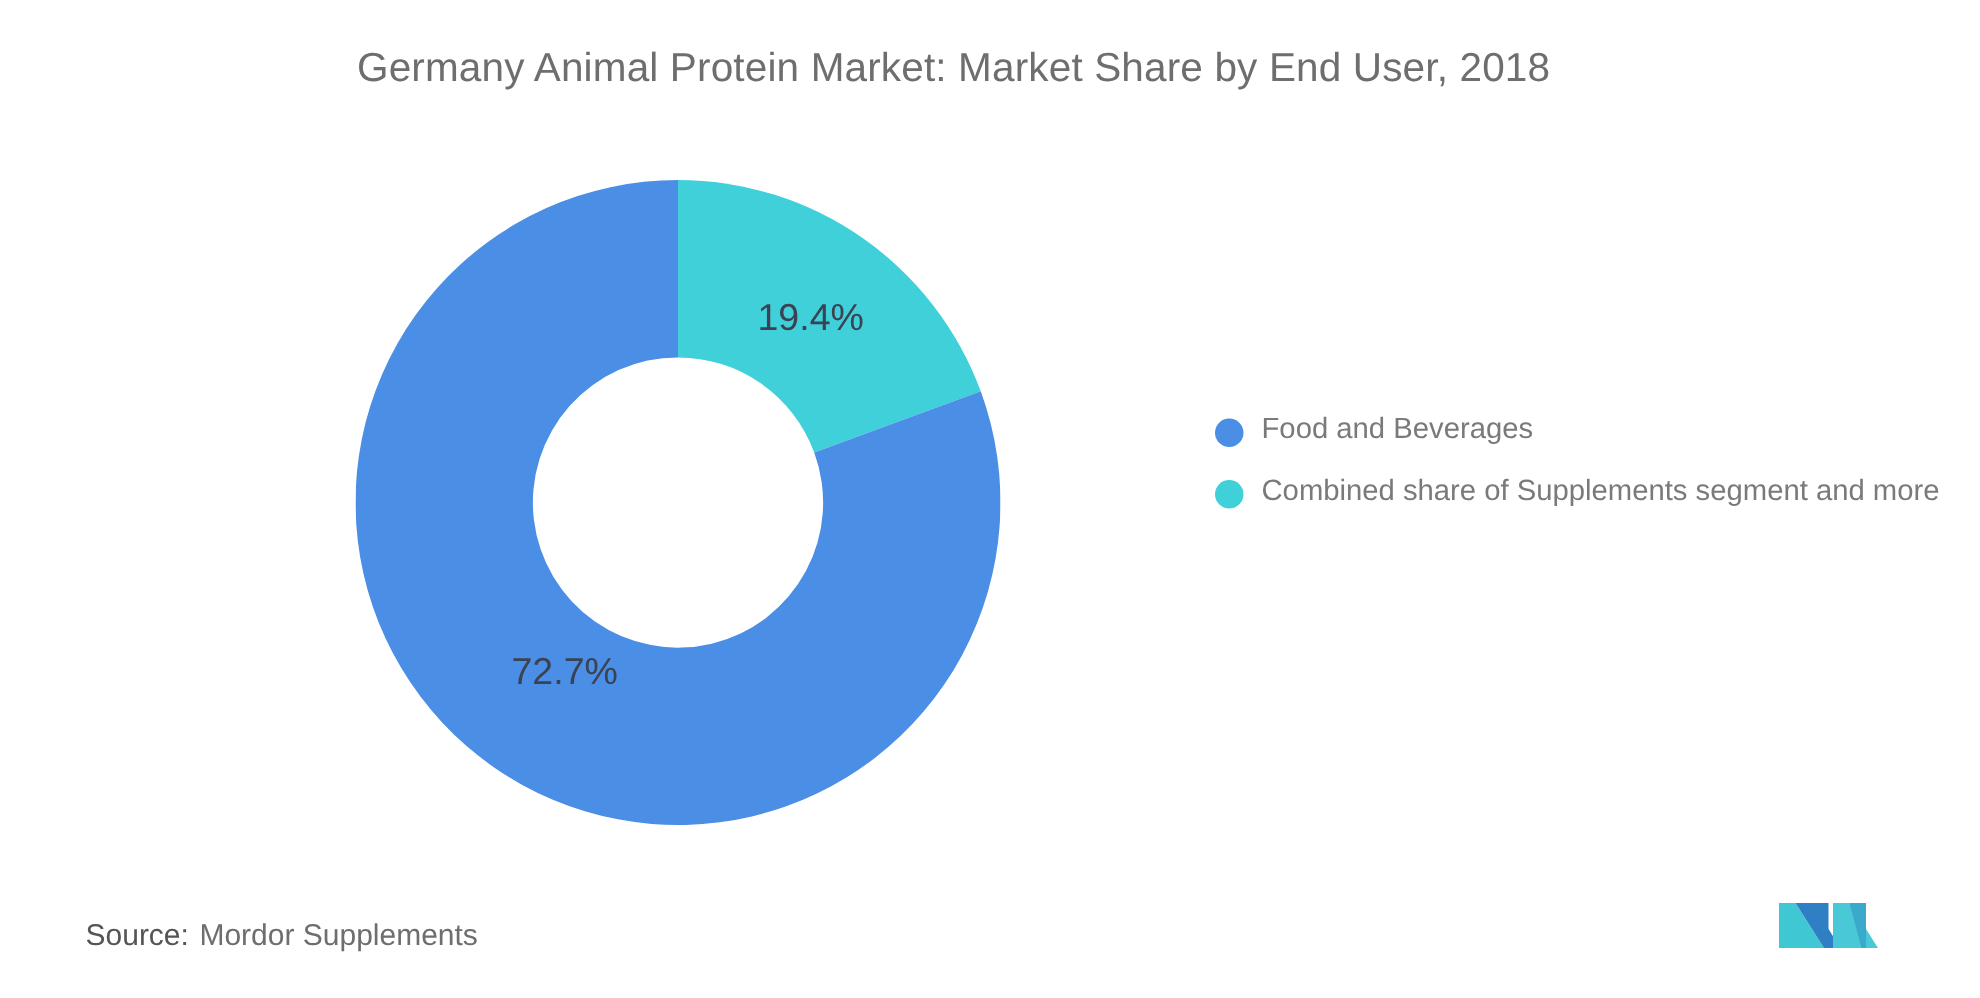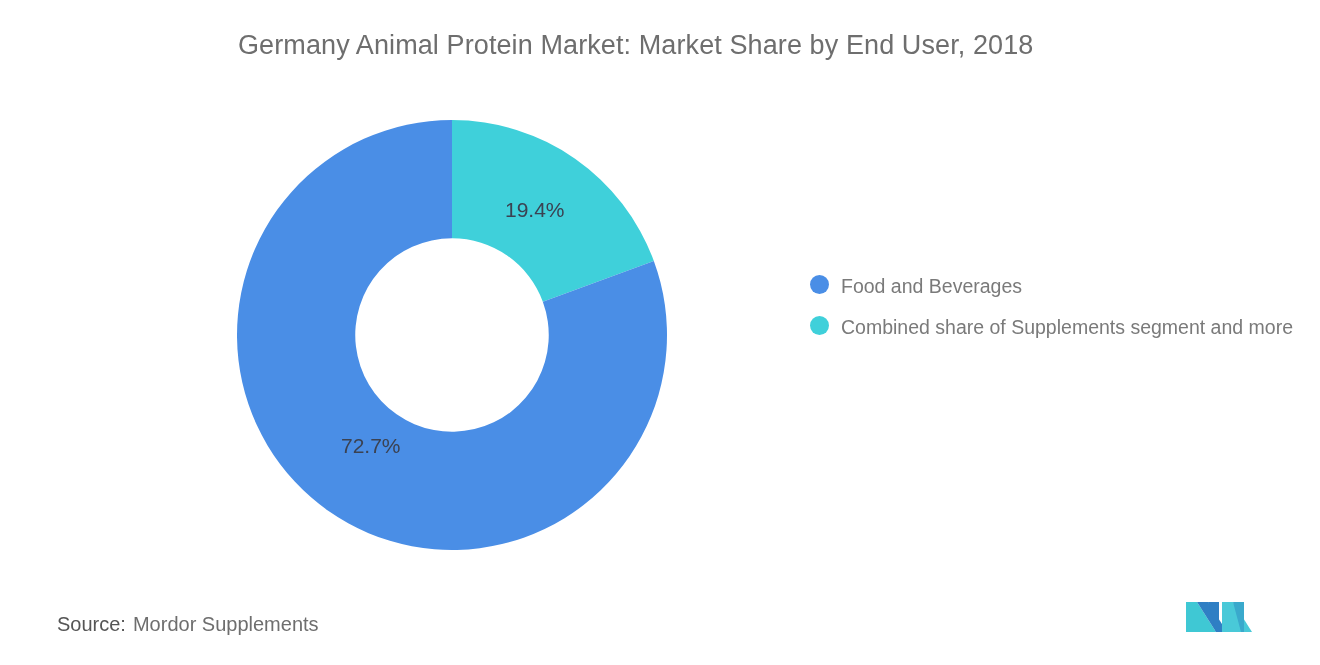--- a/index.html
+++ b/index.html
@@ -33,36 +33,36 @@
     height: 430px;
   }
   #donut-svg {
     display: block;
     width: 430px;
     height: 430px;
   }
 
   .slice-label {
     position: absolute;
-    font-size: 21px;
+    font-size: 25px;
     color: #3b4252;
     white-space: nowrap;
   }
   #slice-label-0 { left: 104px; top: 314px; }
   #slice-label-1 { left: 268px; top:  78px; }
 
   #legend {
     position: absolute;
     left: 810px;
     top: 272px;
     width: 500px;
   }
   .legend-item {
     display: flex;
-    align-items: flex-start;
+    align-items: center;
     margin-bottom: 12px;
   }
   .legend-dot {
     width: 19px;
     height: 19px;
     border-radius: 50%;
     flex: 0 0 19px;
     margin-top: 3px;
   }
   .legend-label {

